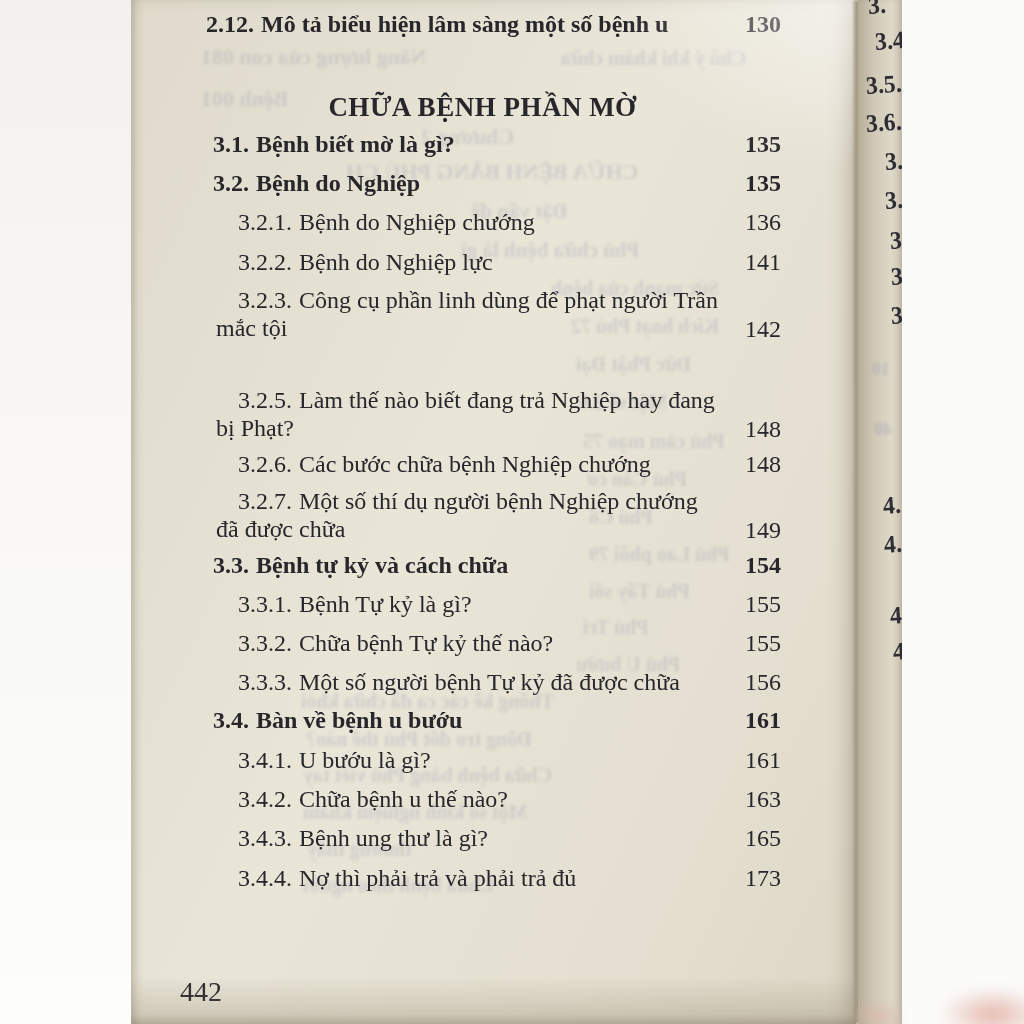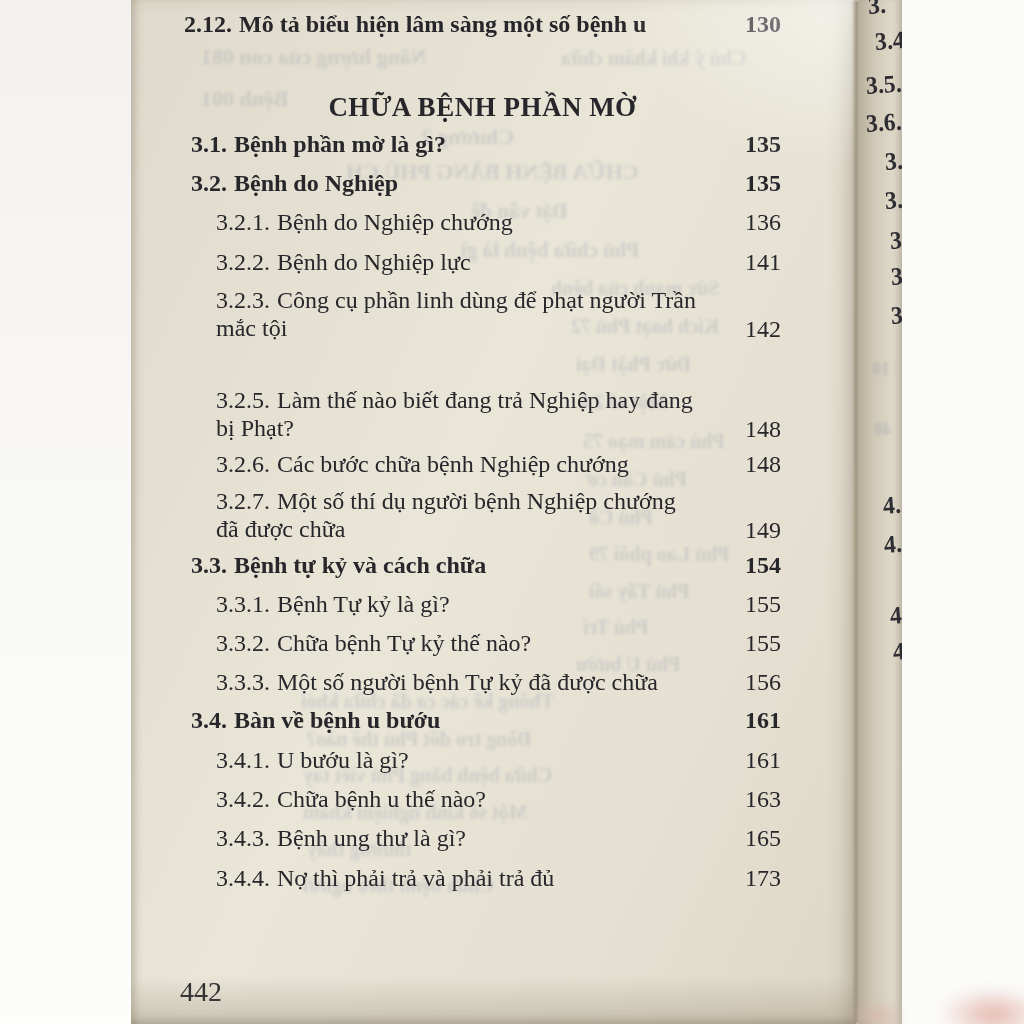--- a/index.html
+++ b/index.html
@@ -27,21 +27,21 @@
   }
   .shade-topright{
     position:absolute;right:0;top:0;width:230px;height:170px;
     background:radial-gradient(ellipse at top right,rgba(255,255,255,.55),rgba(255,255,255,0) 72%);
   }
   .row{position:absolute;font-size:24px;line-height:28px;white-space:nowrap;}
   .lv1{left:53px;width:597px;}
   .lv2{left:60px;width:590px;}
   .lv3{left:85px;width:565px;}
   .b{font-weight:700;}
-  .num{margin-right:7px;}
+  .num{margin-right:7px;margin-left:22px;}
   .pg{position:absolute;right:0;top:0;}
   .row2 .pg{top:29px;}
   .cont{display:block;}
   .chap{position:absolute;left:53px;width:597px;text-align:center;font-weight:700;white-space:nowrap;}
   .folio{position:absolute;left:49px;top:976px;font-size:28px;}
   
   .ghost{
     position:absolute;transform:scaleX(-1);filter:blur(1.4px);opacity:.28;
     color:#8d94ad;font-weight:700;white-space:nowrap;line-height:1;
   }
@@ -106,21 +106,21 @@
     <span class="ghost" style="left:172px;top:875px;font-size:20px">Chữa bệnh theo người</span>
 
     <div class="row lv1 b" style="top:10px">
       <span class="num">2.12.</span><span class="ttl">Mô tả biểu hiện lâm sàng một số bệnh u</span>
       <span class="pg">130</span>
     </div>
 
     <div class="chap" style="top:92px;font-size:27px;letter-spacing:.5px">CHỮA BỆNH PHẦN MỜ</div>
 
     <div class="row lv2 b" style="top:130px">
-      <span class="num">3.1.</span><span class="ttl">Bệnh phần mờ là gì?</span>
+      <span class="num">3.1.</span><span class="ttl">Bệnh biết mờ là gì?</span>
       <span class="pg">135</span>
     </div>
     <div class="row lv2 b" style="top:169px">
       <span class="num">3.2.</span><span class="ttl">Bệnh do Nghiệp</span>
       <span class="pg">135</span>
     </div>
     <div class="row lv3" style="top:208px">
       <span class="num">3.2.1.</span><span class="ttl">Bệnh do Nghiệp chướng</span>
       <span class="pg">136</span>
     </div>

